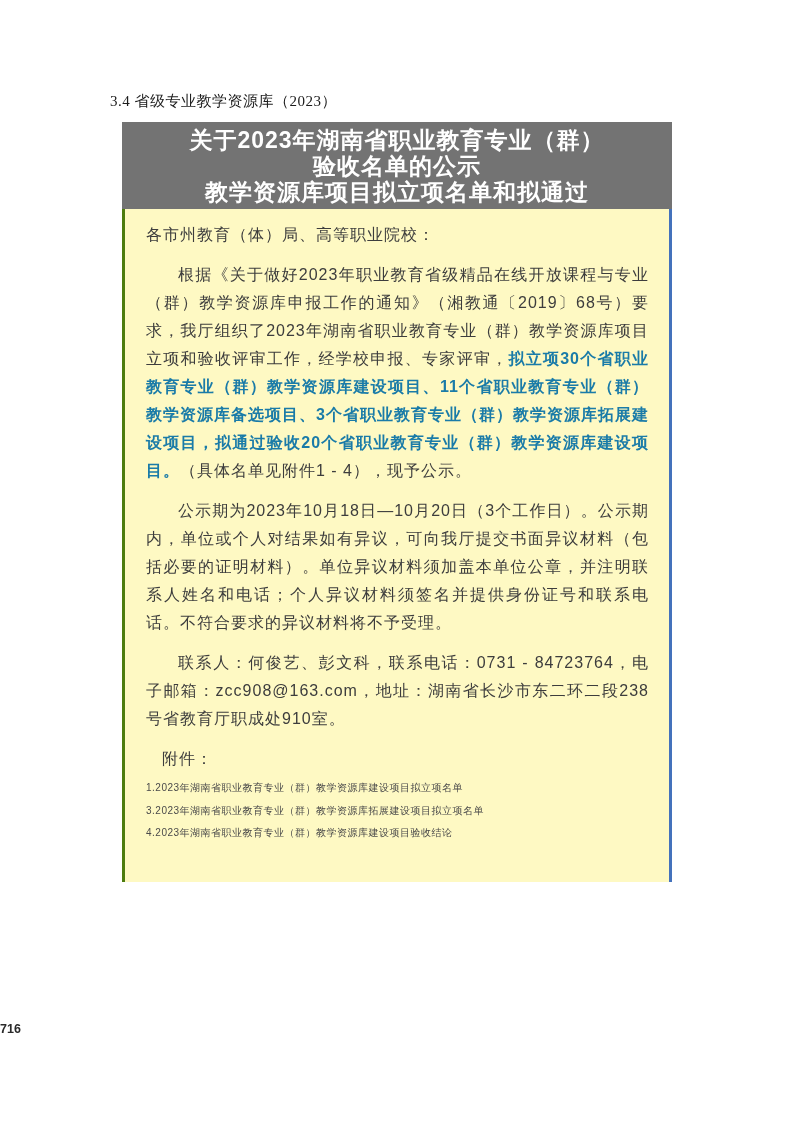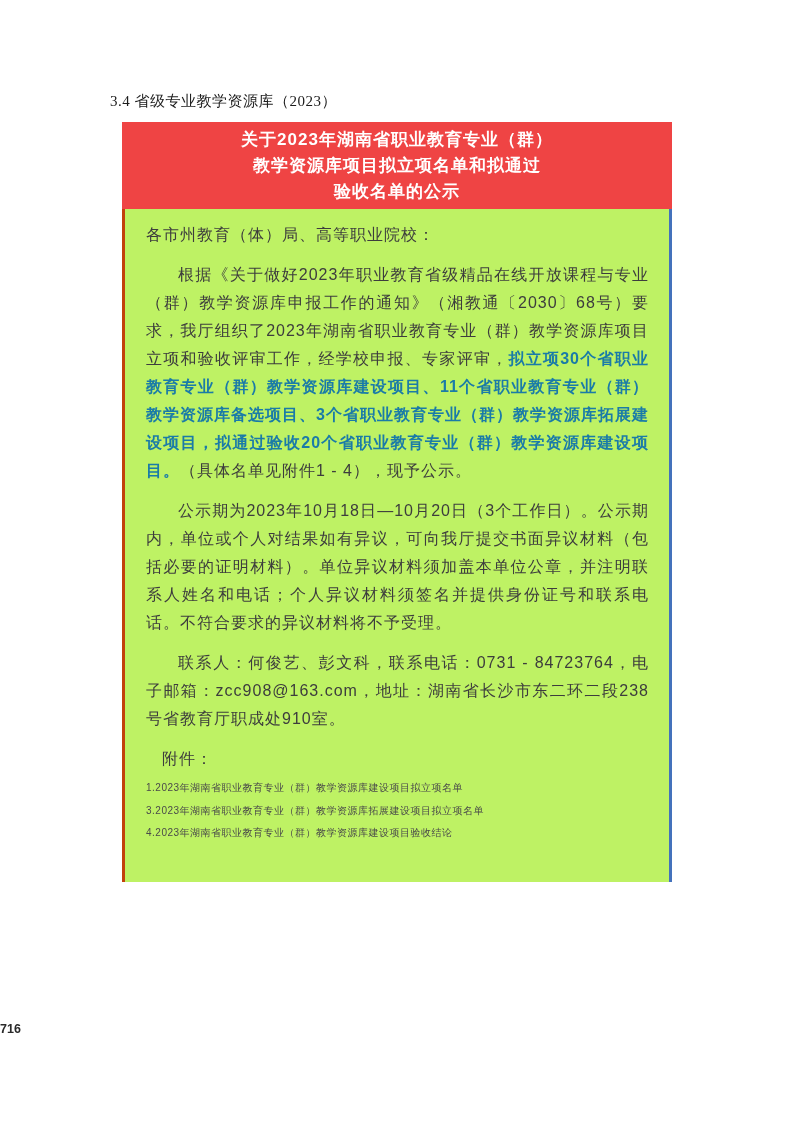--- a/index.html
+++ b/index.html
@@ -25,33 +25,33 @@
     white-space: nowrap;
   }
   .notice-box {
     position: absolute;
     left: 122px;
     top: 122px;
     width: 550px;
     box-sizing: border-box;
   }
   .notice-banner {
-    background: #ef4444;
+    background: #737373;
     color: #ffffff;
     text-align: center;
     font-weight: bold;
-    font-size: 17px;
+    font-size: 23px;
     line-height: 26px;
     padding: 5px 0 4px 0;
     letter-spacing: 1px;
   }
   .notice-body {
-    border-left: 3px solid #c2410c;
+    border-left: 3px solid #4d7c0f;
     border-right: 3px solid #4472bc;
-    background: #bef264;
+    background: #fef9c3;
     box-sizing: border-box;
     height: 673px;
     overflow: hidden;
     padding: 12px 20px 0 21px;
     font-size: 16px;
     line-height: 28px;
     color: #3d3d3d;
     letter-spacing: 1px;
   }
   .salutation {
@@ -89,29 +89,29 @@
 </style>
 </head>
 <body>
 
 <div class="doc-heading">3.4 省级专业教学资源库（2023）</div>
 
 <div class="notice-box">
 
   <div class="notice-banner">
     <div>关于2023年湖南省职业教育专业（群）</div>
+    <div>验收名单的公示</div>
     <div>教学资源库项目拟立项名单和拟通过</div>
-    <div>验收名单的公示</div>
   </div>
 
   <div class="notice-body">
 
     <p class="salutation">各市州教育（体）局、高等职业院校：</p>
 
-    <p class="para"><span>根据《关于做好2023年职业教育省级精品在线开放课程与专业（群）教学资源库申报工作的通知》（湘教通〔2030〕68号）要求，我厅组织了2023年湖南省职业教育专业（群）教学资源库项目立项和验收评审工作，经学校申报、专家评审，</span><span class="highlight">拟立项30个省职业教育专业（群）教学资源库建设项目、11个省职业教育专业（群）教学资源库备选项目、3个省职业教育专业（群）教学资源库拓展建设项目，拟通过验收20个省职业教育专业（群）教学资源库建设项目。</span><span>（具体名单见附件1 - 4），现予公示。</span></p>
+    <p class="para"><span>根据《关于做好2023年职业教育省级精品在线开放课程与专业（群）教学资源库申报工作的通知》（湘教通〔2019〕68号）要求，我厅组织了2023年湖南省职业教育专业（群）教学资源库项目立项和验收评审工作，经学校申报、专家评审，</span><span class="highlight">拟立项30个省职业教育专业（群）教学资源库建设项目、11个省职业教育专业（群）教学资源库备选项目、3个省职业教育专业（群）教学资源库拓展建设项目，拟通过验收20个省职业教育专业（群）教学资源库建设项目。</span><span>（具体名单见附件1 - 4），现予公示。</span></p>
 
     <p class="para">公示期为2023年10月18日—10月20日（3个工作日）。公示期内，单位或个人对结果如有异议，可向我厅提交书面异议材料（包括必要的证明材料）。单位异议材料须加盖本单位公章，并注明联系人姓名和电话；个人异议材料须签名并提供身份证号和联系电话。不符合要求的异议材料将不予受理。</p>
 
     <p class="para">联系人：何俊艺、彭文科，联系电话：0731 - 84723764，电子邮箱：zcc908@163.com，地址：湖南省长沙市东二环二段238号省教育厅职成处910室。</p>
 
     <p class="attachments-label">附件：</p>
 
     <div>
       <div class="attachment-item">1.2023年湖南省职业教育专业（群）教学资源库建设项目拟立项名单</div>
       <div class="attachment-item">3.2023年湖南省职业教育专业（群）教学资源库拓展建设项目拟立项名单</div>

